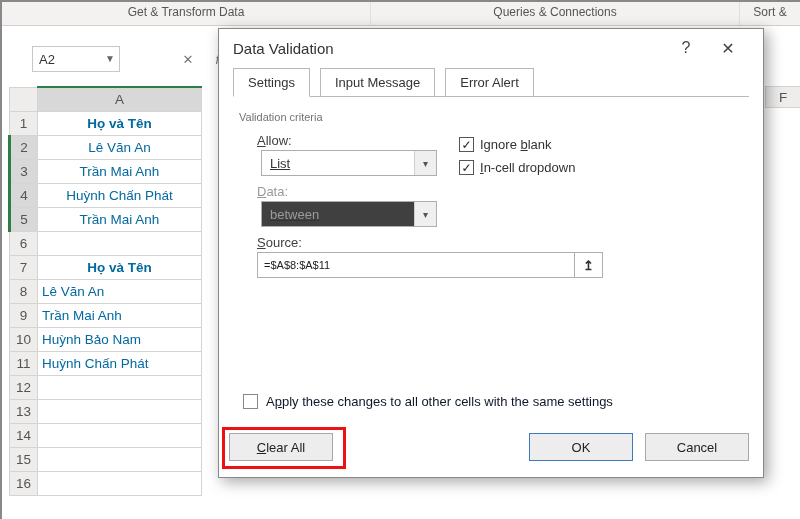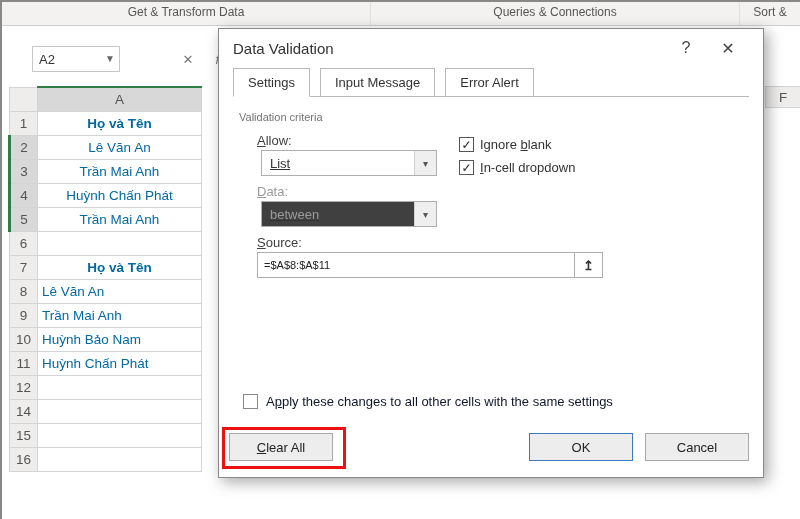--- a/index.html
+++ b/index.html
@@ -299,20 +299,24 @@
     </tr>
     <tr>
       <th class="rowh">11</th>
       <td class="cellL">Huỳnh Chấn Phát</td>
     </tr>
     <tr>
       <th class="rowh">12</th>
       <td class="cellL"></td>
     </tr>
     <tr>
+      <th class="rowh">13</th>
+      <td class="cellL"></td>
+    </tr>
+    <tr>
       <th class="rowh">14</th>
       <td class="cellL"></td>
     </tr>
     <tr>
       <th class="rowh">15</th>
       <td class="cellL"></td>
     </tr>
     <tr>
       <th class="rowh">16</th>
       <td class="cellL"></td>

